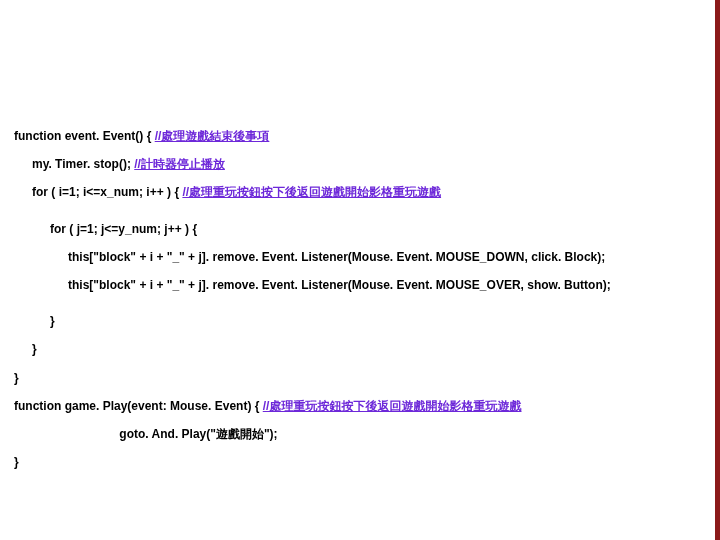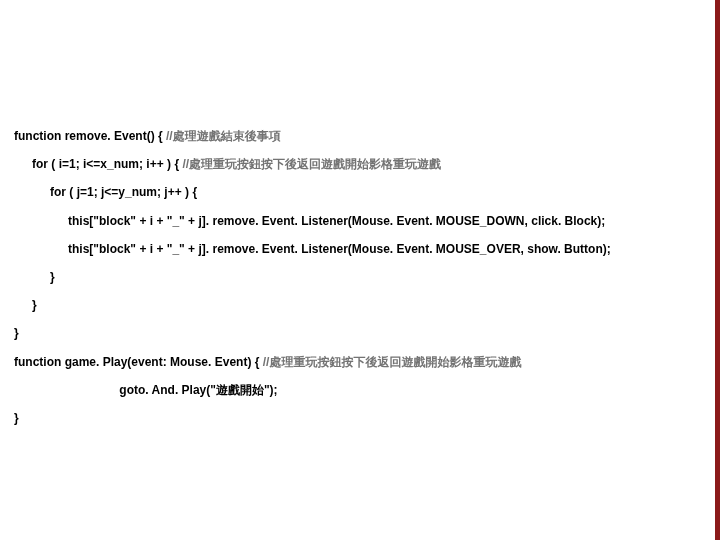--- a/index.html
+++ b/index.html
@@ -25,38 +25,42 @@
   .content {
     position: absolute;
     left: 14px;
     top: 122px;
     line-height: 2.35;
   }
   .line {
     white-space: nowrap;
   }
   .i1 { padding-left: 18px; }
-  .i2 { padding-left: 36px; }
+  .i2 { padding-left: 36px; margin-top: 8px; }
   .i3 { padding-left: 54px; }
   .i4 { padding-left: 72px; }
-  .comment { color: #737373; }
+  .comment { color: #6d28d9; text-decoration: underline; }
   .extra-space { display: inline-block; width: 30px; }
 </style>
 </head>
 <body>
 
 <div class="accent-bar"></div>
 
 <div class="content">
 
   <div class="line">
-    <span>function remove. Event() {</span>
+    <span>function event. Event() {</span>
     <span class="comment">//處理遊戲結束後事項</span>
   </div>
 
+  <div class="line i1">
+    <span>my. Timer. stop();</span>
+    <span class="comment">//計時器停止播放</span>
+  </div>
 
   <div class="line i1">
     <span>for ( i=1; i&lt;=x_num; i++ ) {</span>
     <span class="comment">//處理重玩按鈕按下後返回遊戲開始影格重玩遊戲</span>
   </div>
 
   <div class="line i2">
     <span>for ( j=1; j&lt;=y_num; j++ ) {</span>
   </div>
 

